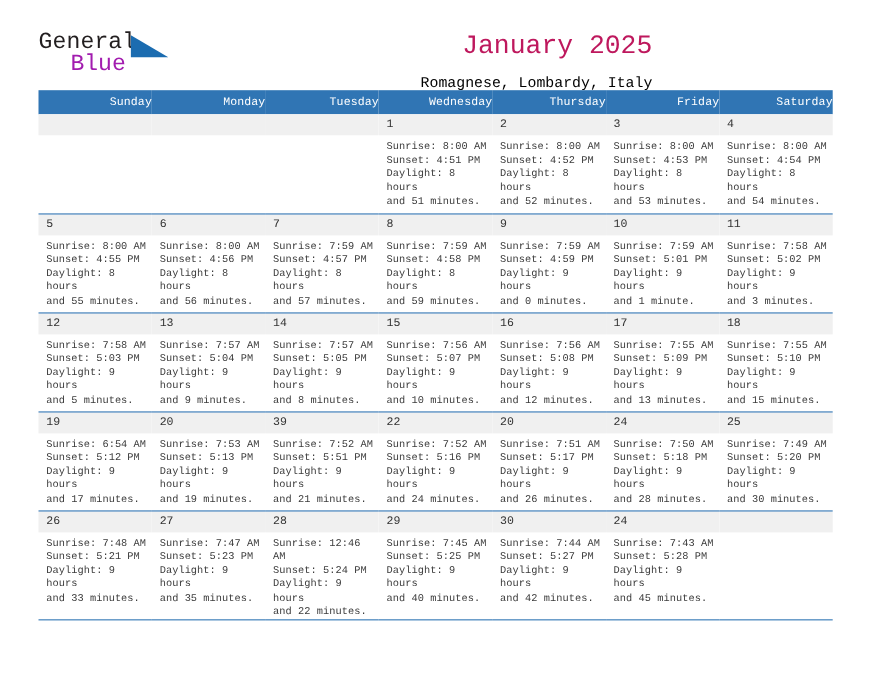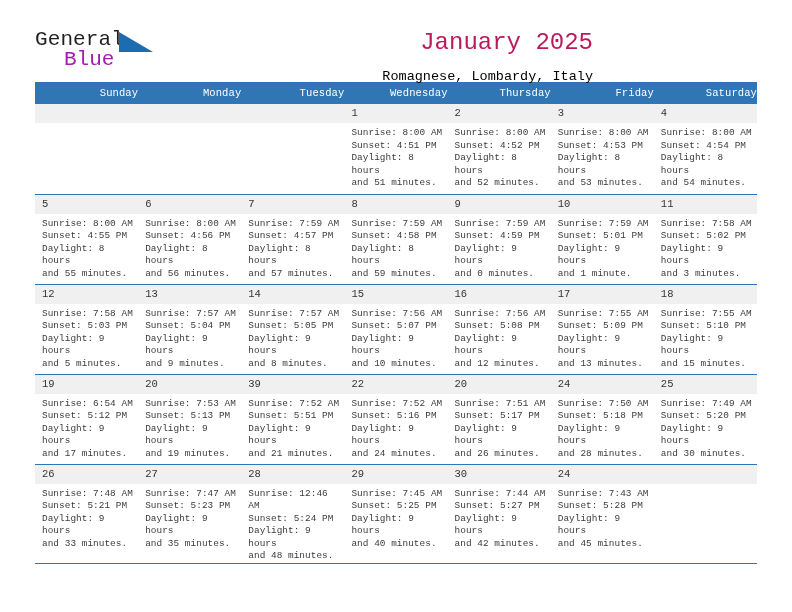--- a/index.html
+++ b/index.html
@@ -443,21 +443,21 @@
               <span>Daylight: 9 hours</span>
               <span>and 35 minutes.</span>
             </span>
           </td>
           <td class="day">
             <span class="daynum">28</span>
             <span class="info">
               <span>Sunrise: 12:46 AM</span>
               <span>Sunset: 5:24 PM</span>
               <span>Daylight: 9 hours</span>
-              <span>and 48 minutes.</span>
+              <span>and 22 minutes.</span>
             </span>
           </td>
           <td class="day">
             <span class="daynum">29</span>
             <span class="info">
               <span>Sunrise: 7:45 AM</span>
               <span>Sunset: 5:25 PM</span>
               <span>Daylight: 9 hours</span>
               <span>and 40 minutes.</span>
             </span>

